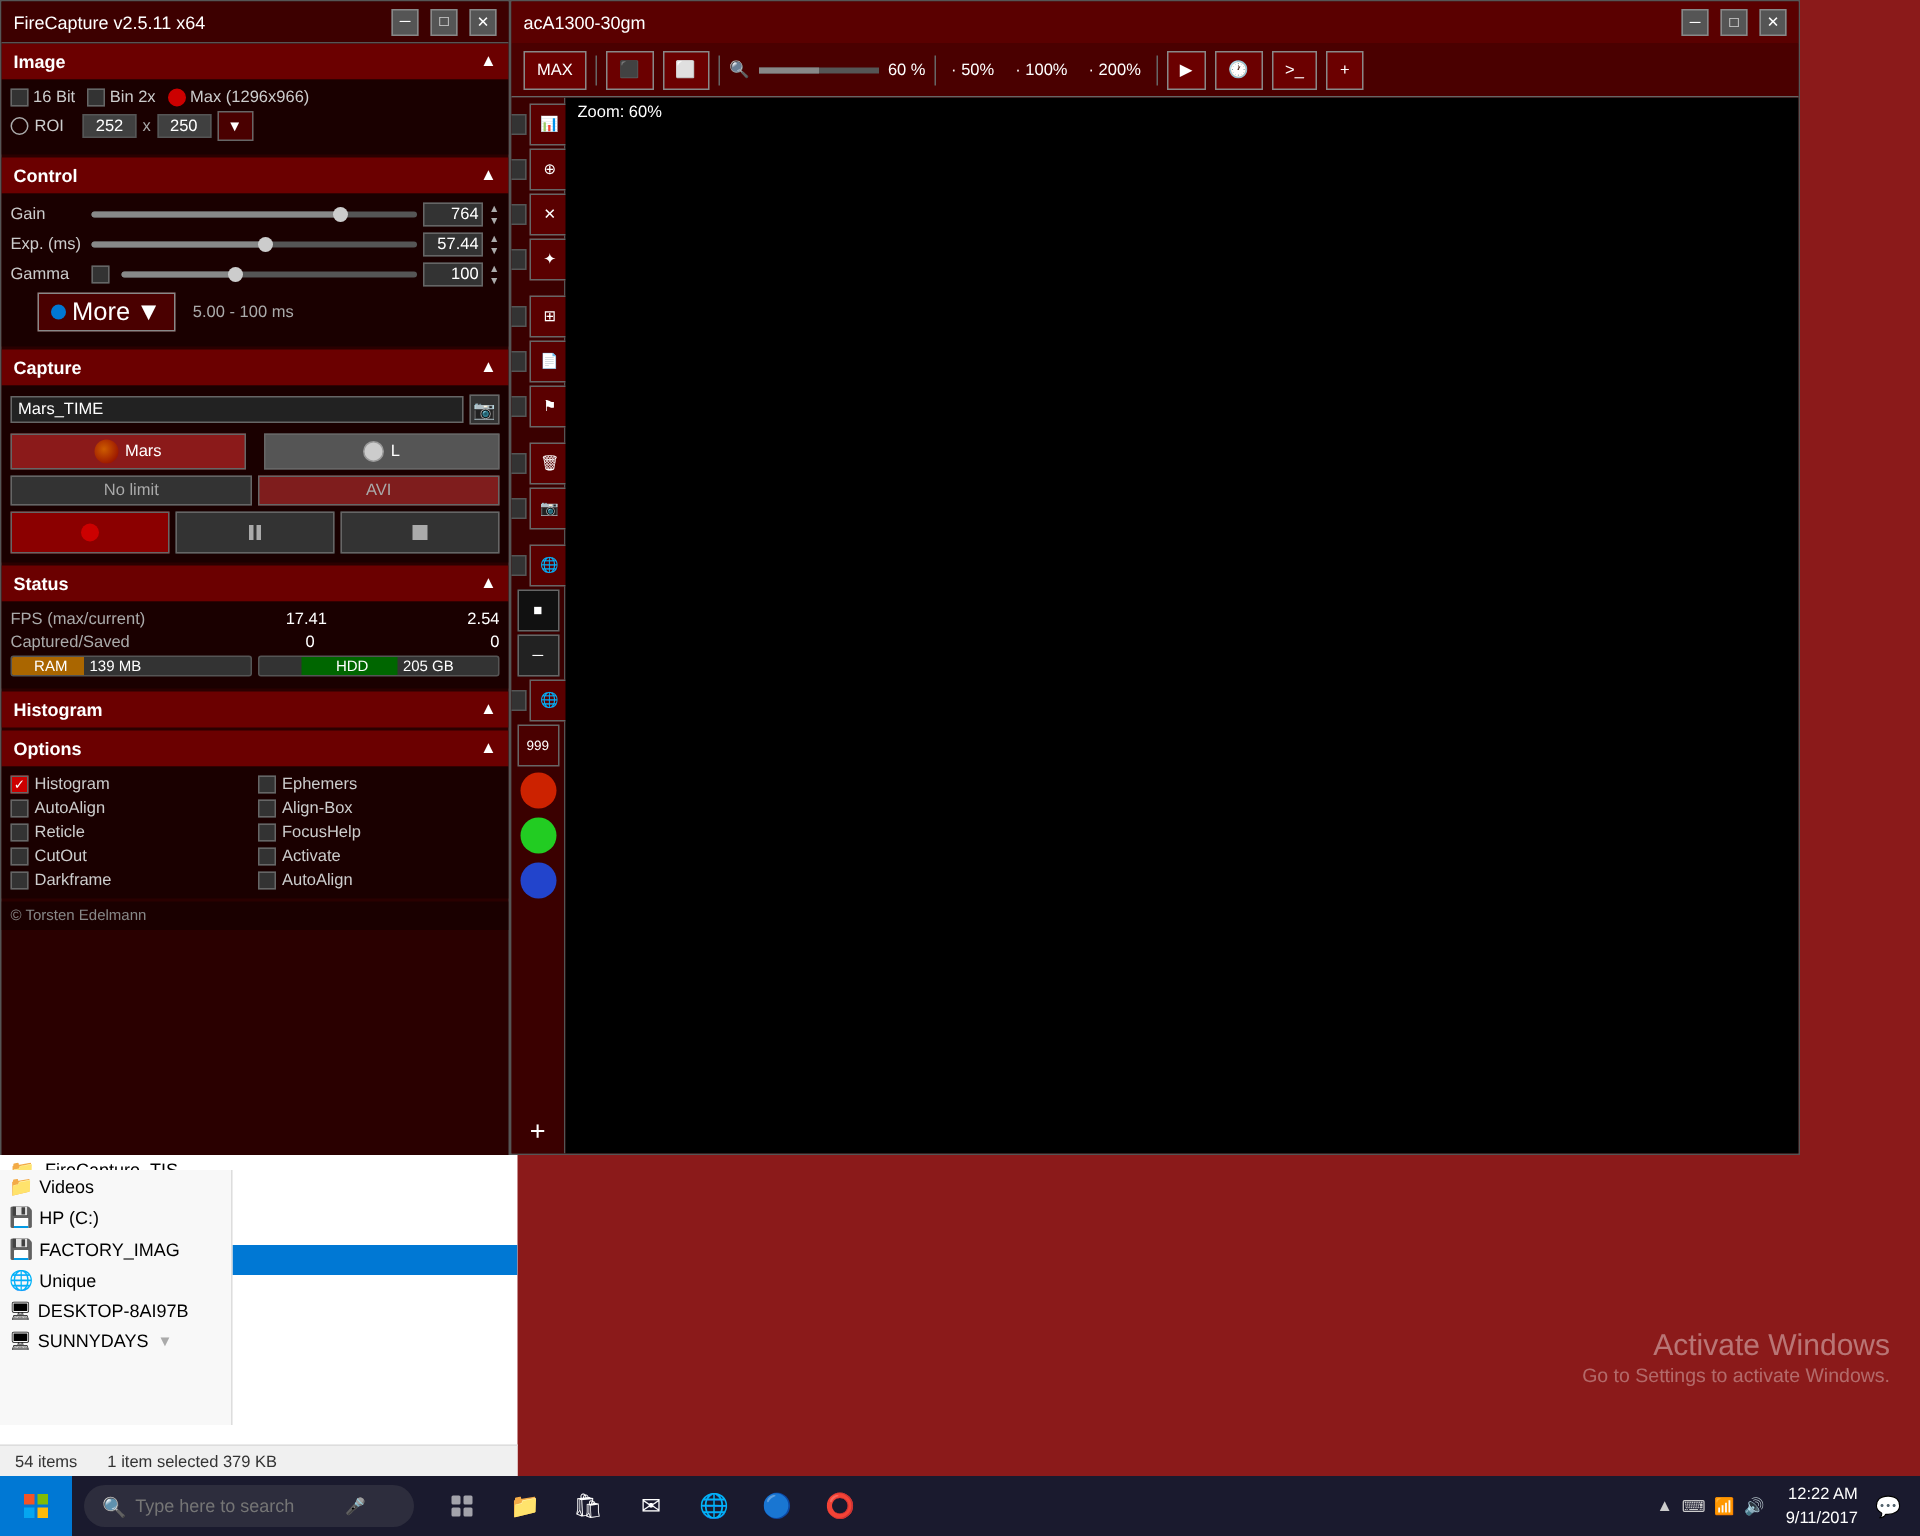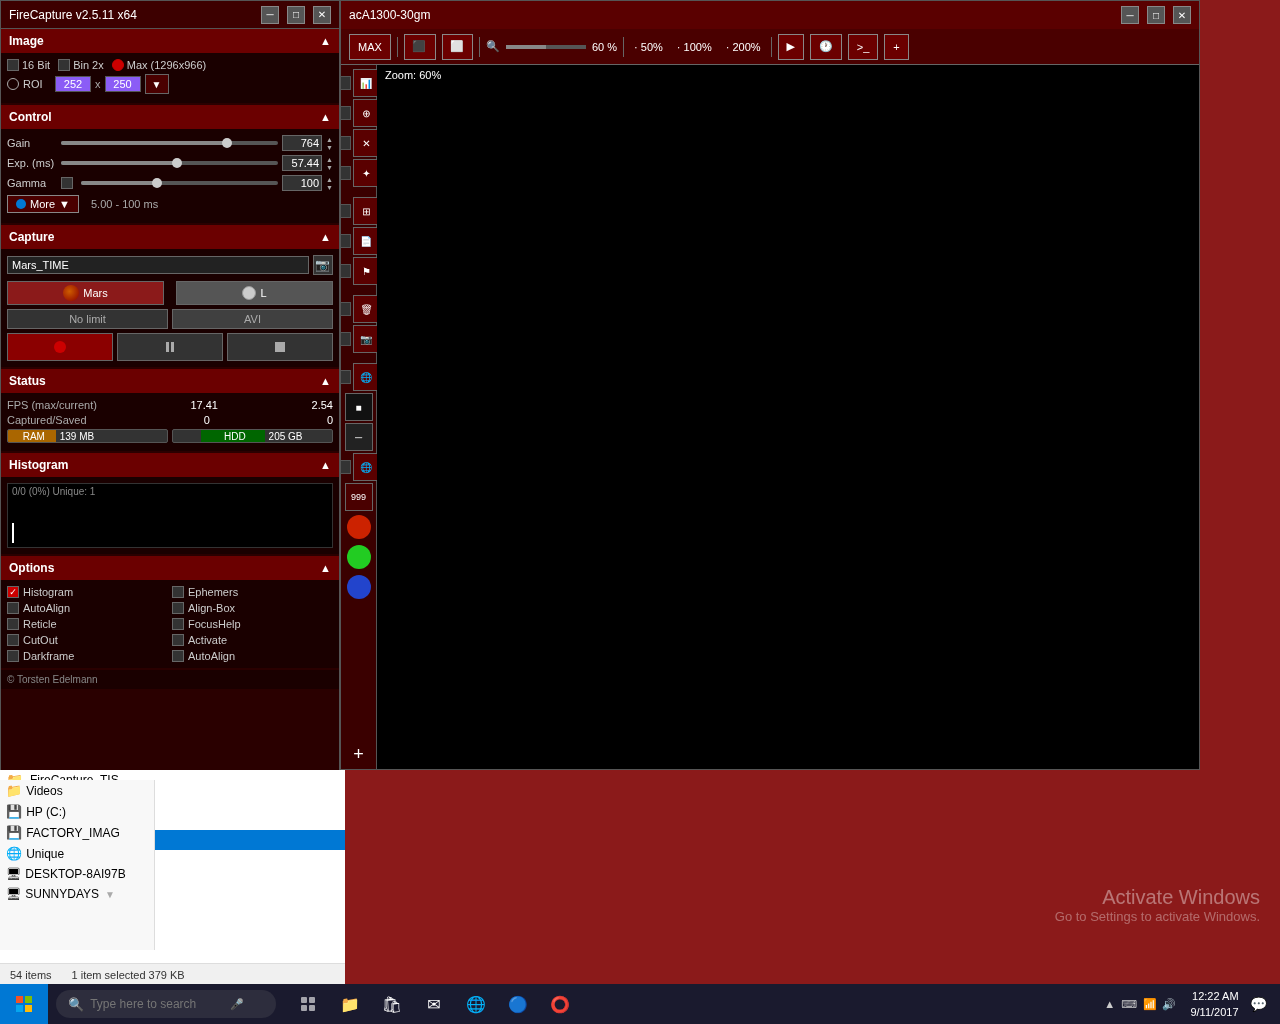--- a/index.html
+++ b/index.html
@@ -40,35 +40,35 @@
     .fc-radio.checked { background: #cc0000; border-color: #cc0000; }
 
     
     .slider-container { display: flex; align-items: center; gap: 4px; flex: 1; }
     .slider-track { flex: 1; height: 4px; background: #555; border-radius: 2px; position: relative; }
     .slider-fill { height: 4px; background: #888; border-radius: 2px; }
     .slider-thumb { width: 10px; height: 10px; border-radius: 50%; background: #ccc; position: absolute; top: -3px; cursor: pointer; }
     .fc-number-input { width: 40px; background: #333; border: 1px solid #666; color: #fff; font-size: 11px; text-align: right; padding: 1px 2px; }
 
     
-    .fc-more-btn { background: #4a0000; border: 1px solid #888; color: #fff; font-size: 11px; padding: 2px 8px; cursor: pointer; display: flex; align-items: center; gap: 4px; }
+    .fc-more-btn { background: #4a0000; border: 1px solid #888; color: #fff; font-size: 17px; padding: 2px 8px; cursor: pointer; display: flex; align-items: center; gap: 4px; margin-left: 18px; }
     .fc-range { font-size: 11px; color: #aaa; }
 
     
     .capture-filename { display: flex; align-items: center; gap: 4px; margin-bottom: 6px; }
     .capture-input { flex: 1; background: #222; border: 1px solid #666; color: #fff; font-size: 11px; padding: 2px 4px; }
     .capture-cam-btn { background: #333; border: 1px solid #666; color: #fff; width: 20px; height: 20px; cursor: pointer; font-size: 12px; }
     .capture-btns-row { display: flex; gap: 12px; margin-bottom: 4px; }
     .obj-btn { flex: 1; background: #8B1A1A; border: 1px solid #666; color: #fff; font-size: 11px; padding: 3px 4px; cursor: pointer; display: flex; align-items: center; justify-content: center; gap: 4px; }
     .obj-btn .planet-icon { width: 16px; height: 16px; border-radius: 50%; background: radial-gradient(circle at 40% 40%, #cd5c00, #8B0000); }
     .filter-btn { flex: 1; background: #555; border: 1px solid #666; color: #fff; font-size: 11px; padding: 3px 4px; cursor: pointer; display: flex; align-items: center; justify-content: center; gap: 4px; }
     .filter-circle { width: 14px; height: 14px; border-radius: 50%; background: #ccc; border: 1px solid #999; }
     .limit-row { display: flex; gap: 4px; margin-bottom: 4px; }
     .limit-btn { flex: 1; background: #333; border: 1px solid #666; color: #aaa; font-size: 11px; padding: 3px; cursor: pointer; text-align: center; }
-    .format-btn { flex: 1; background: #404040; border: 1px solid #666; color: #aaa; font-size: 11px; padding: 3px; cursor: pointer; text-align: center; }
+    .format-btn { flex: 1; background: #7f1d1d; border: 1px solid #666; color: #aaa; font-size: 11px; padding: 3px; cursor: pointer; text-align: center; }
     .rec-controls { display: flex; gap: 4px; }
     .rec-btn { flex: 1; height: 28px; cursor: pointer; border: 1px solid #666; display: flex; align-items: center; justify-content: center; }
     .rec-btn.record { background: #8B0000; }
     .rec-btn.pause { background: #333; }
     .rec-btn.stop { background: #333; }
 
     
     .status-row { display: flex; justify-content: space-between; margin-bottom: 3px; }
     .status-key { font-size: 11px; color: #aaa; }
     .status-val { font-size: 11px; color: #fff; }
@@ -129,21 +129,21 @@
     .exp-tree-net-icon { font-size: 13px; color: #0078d4; }
 
     
     .fc-content::-webkit-scrollbar { width: 6px; }
     .fc-content::-webkit-scrollbar-track { background: #1a0000; }
     .fc-content::-webkit-scrollbar-thumb { background: #555; }
 
     
     .roi-row { display: flex; align-items: center; gap: 4px; margin-bottom: 3px; }
     .roi-label { font-size: 11px; color: #ccc; width: 28px; }
-    .roi-input { width: 36px; background: #8b5cf6; border: 1px solid #555; color: #fff; font-size: 11px; padding: 1px 2px; text-align: center; }
+    .roi-input { width: 36px; background: #404040; border: 1px solid #555; color: #fff; font-size: 11px; padding: 1px 2px; text-align: center; }
     .roi-x { font-size: 11px; color: #aaa; }
     .roi-dropdown { background: #4a0000; border: 1px solid #666; color: #fff; width: 24px; height: 20px; cursor: pointer; font-size: 10px; display: flex; align-items: center; justify-content: center; }
 
     
     .bitbin-row { display: flex; align-items: center; gap: 8px; margin-bottom: 3px; }
     .bit-item { display: flex; align-items: center; gap: 3px; font-size: 11px; color: #ccc; }
   </style>
 </head>
 <body>
 
@@ -328,26 +328,20 @@
             </div>
           </div>
         </div>
       </div>
     </div>
 
     <div class="fc-section">
       <div class="fc-section-header">
         <span class="fc-section-title">Histogram</span>
         <span>▲</span>
-      </div>
-      <div class="fc-section-body">
-        <div class="histogram-display">
-          <span class="histogram-info">0/0 (0%)  Unique: 1</span>
-          <div class="histogram-cursor"></div>
-        </div>
       </div>
     </div>
 
     <div class="fc-section">
       <div class="fc-section-header">
         <span class="fc-section-title">Options</span>
         <span>▲</span>
       </div>
       <div class="fc-section-body">
         <div class="options-grid">

